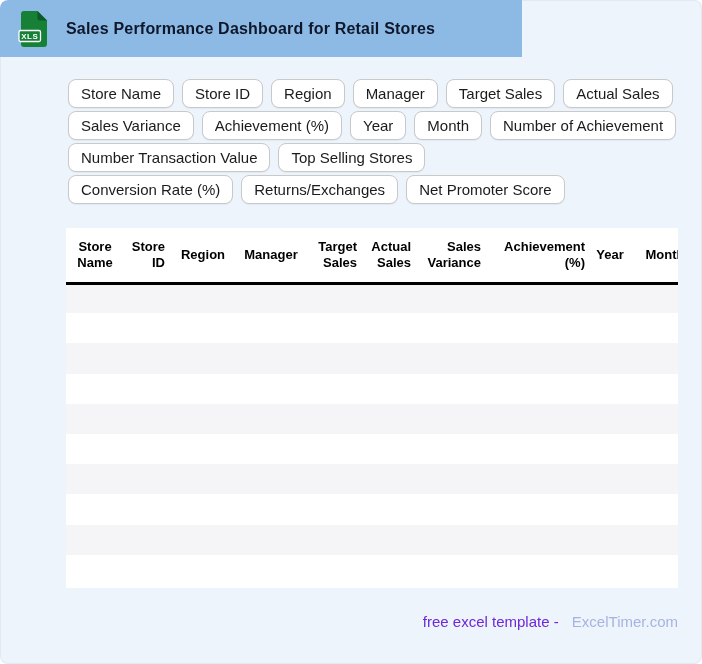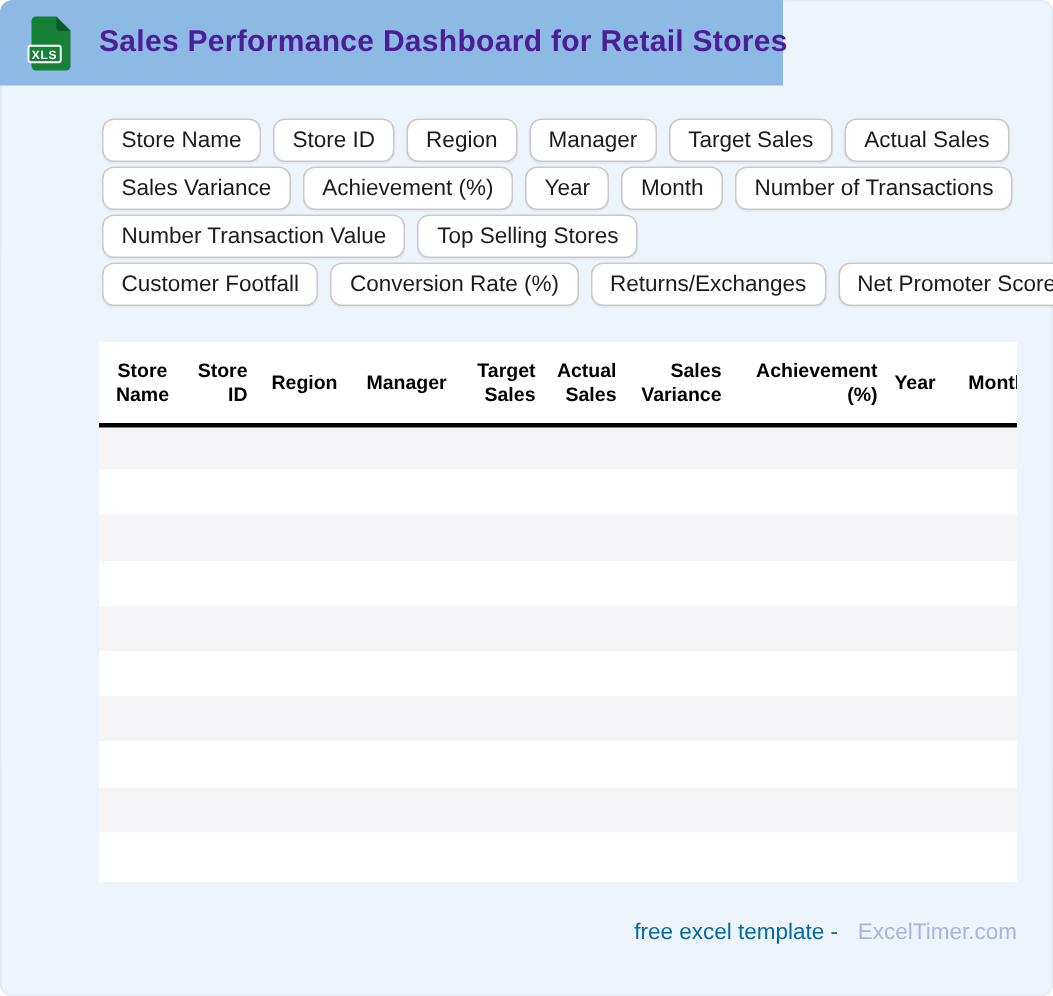--- a/index.html
+++ b/index.html
@@ -20,22 +20,22 @@
   
   .header-bar {
     width: 522px; height: 57px;
     background: #8db9e5;
     border-radius: 8px 0 0 0;
     display: flex; align-items: center;
   }
   .file-icon { margin-left: 18px; flex: 0 0 auto; display: block; }
   .page-title {
     margin: 0 0 0 18px;
-    font-size: 20px; font-weight: 600; letter-spacing: 0.2px;
-    color: #4c1d95; white-space: nowrap;
+    font-size: 16px; font-weight: 600; letter-spacing: 0.2px;
+    color: #0f172a; white-space: nowrap;
   }
   
   .chips { margin: 22px 0 0 68px; }
   .chip-row { display: flex; gap: 8px; margin-bottom: 3px; }
   .chip {
     height: 29px; box-sizing: border-box;
     display: inline-flex; align-items: center;
     padding: 0 12px;
     background: #ffffff;
     border: 1px solid #c9c9c9;
@@ -72,21 +72,21 @@
   .preview-table tbody td { padding: 0; }
   .preview-table tbody tr:nth-child(odd) td { background: #f5f4f6; }
   .preview-table tbody tr:nth-child(even) td { background: #ffffff; }
   
   .footer {
     width: 612px; margin: 25px 0 0 66px;
     text-align: right;
     font-size: 15px;
     white-space: nowrap;
   }
-  .footer-prefix { color: #0369a1; text-align: right; }
+  .footer-prefix { color: #6d28d9; text-align: right; }
   .footer-brand { color: #a7b4e0; font-weight: normal; margin-left: 9px; text-decoration: none; }
 </style>
 </head>
 <body>
 
 <div class="card">
 
   <div class="header-bar">
     <svg class="file-icon" width="30" height="38" viewBox="0 0 30 38" xmlns="http://www.w3.org/2000/svg">
       <path d="M6 1 h13.5 L29 10.5 V34 a3 3 0 0 1 -3 3 H6 a3 3 0 0 1 -3 -3 V4 a3 3 0 0 1 3 -3 Z" fill="#168036"></path>
@@ -106,30 +106,29 @@
         <span class="chip">Manager</span>
         <span class="chip">Target Sales</span>
         <span class="chip">Actual Sales</span>
       </div>
     <div class="chip-row">
 
     <span class="chip">Sales Variance</span>
         <span class="chip">Achievement (%)</span>
         <span class="chip">Year</span>
         <span class="chip">Month</span>
-        <span class="chip">Number of Transactions</span>
+        <span class="chip">Number of Achievement</span>
       </div>
     <div class="chip-row">
 
     <span class="chip">Number Transaction Value</span>
         <span class="chip">Top Selling Stores</span>
       </div>
     <div class="chip-row">
 
-    <span class="chip">Customer Footfall</span>
         <span class="chip">Conversion Rate (%)</span>
         <span class="chip">Returns/Exchanges</span>
         <span class="chip">Net Promoter Score</span>
       </div>
   </div>
 
   <div class="panel">
     <table class="preview-table">
       <colgroup>
 

